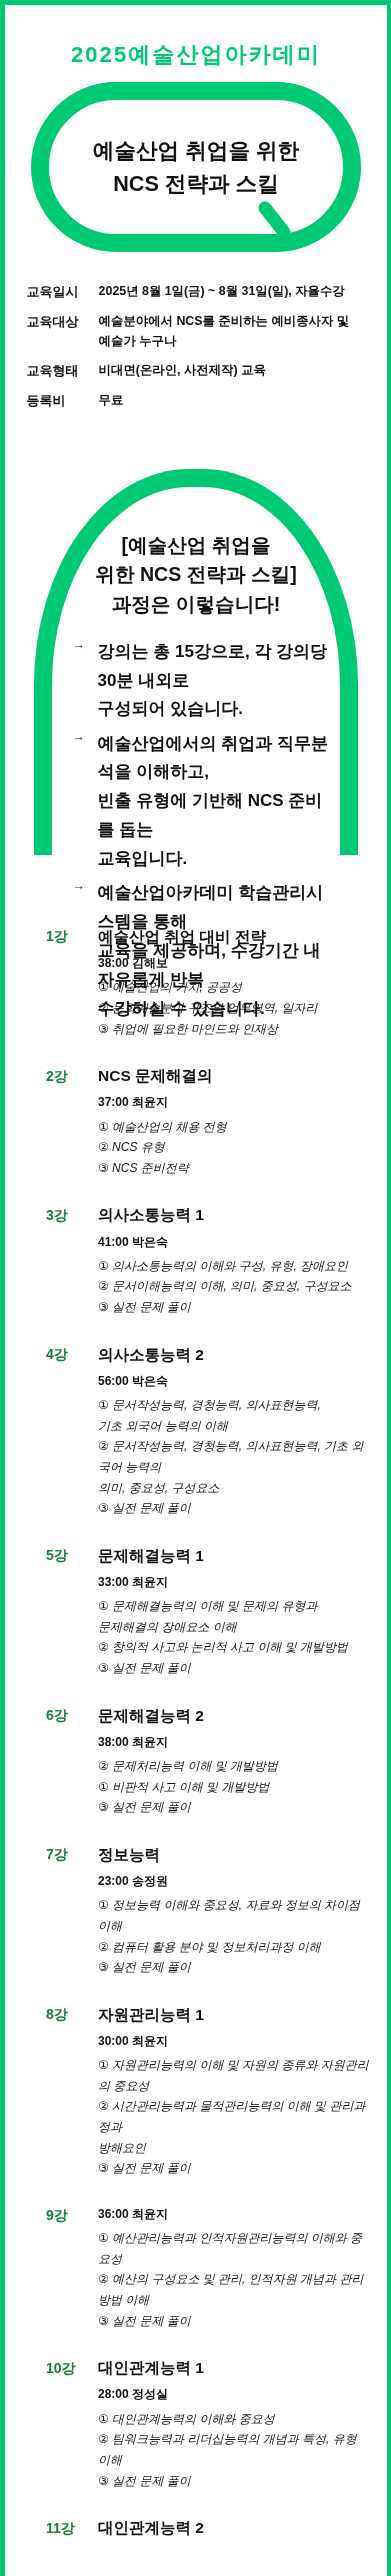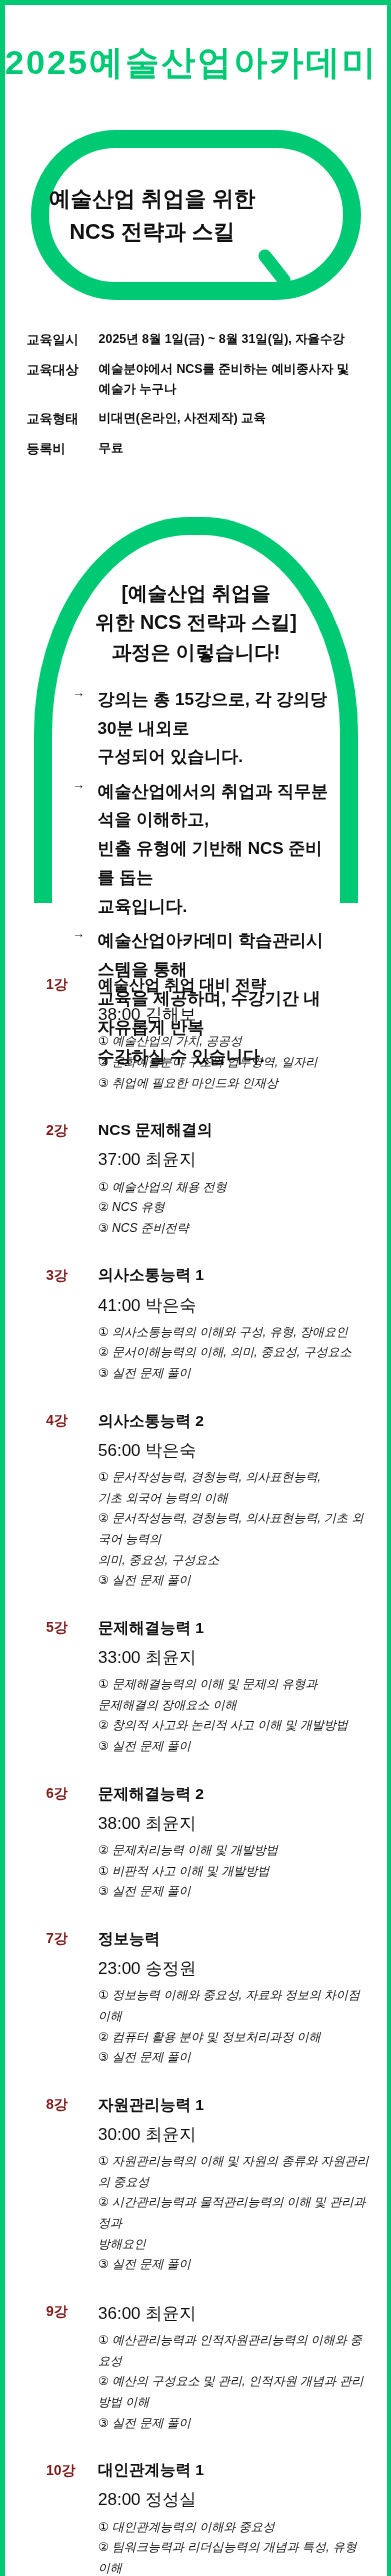--- a/index.html
+++ b/index.html
@@ -4,28 +4,28 @@
 <style>
   * { box-sizing: border-box; margin: 0; padding: 0; }
   html, body { background: #ffffff; }
   body { font-family: "Liberation Sans", "DejaVu Sans", sans-serif; color: #111; }
   .poster {
     width: 392px; min-height: 4065px; margin: 0 auto; background: #fff;
     border: 5.2px solid #00C974; position: relative; overflow: hidden;
   }
   
   .logo {
-    margin-top: 35px; text-align: left; color: #00C974;
-    font-size: 34px; font-weight: 900; letter-spacing: 2.1px;
+    margin-top: 35px; text-align: center; color: #00C974;
+    font-size: 22px; font-weight: 900; letter-spacing: 2.1px;
   }
   
   .hero-frame {
-    width: 330px; height: 170px; margin: 44px auto 0; position: relative;
+    width: 330px; height: 170px; margin: 12px auto 0; position: relative;
     border: 18.5px solid #00C974; border-radius: 88px;
-    display: flex; align-items: center; justify-content: flex-start;
+    display: flex; align-items: center; justify-content: center;
   }
   .hero-frame .tail {
     position: absolute; right: 62px; bottom: -8.2px; width: 13.4px; height: 44px;
     background: #00C974; border-radius: 7.2px; transform: rotate(-38deg);
   }
   .hero-title { text-align: center; font-size: 21.6px; font-weight: 800; line-height: 1.55; }
   
   .kv-list { margin: 30px 15.5px 0 21.6px; }
   .kv-row { display: flex; margin-bottom: 9.3px; }
   .kv-label { width: 72px; flex-shrink: 0; font-weight: 700; font-size: 13px; line-height: 1.6; }
@@ -41,24 +41,24 @@
     text-align: center; font-size: 19.6px; font-weight: 800; line-height: 1.5;
     white-space: pre-line;
   }
   .bullets { margin-top: 18.5px; padding: 0 3.1px 0 14.4px; }
   .bullet { display: flex; margin-bottom: 5.2px; }
   .bullet .arrow { width: 25px; flex-shrink: 0; font-size: 12.4px; font-weight: 700; }
   .bullet .btext { font-size: 17px; font-weight: 600; line-height: 1.7; white-space: pre-line; }
   
   .curriculum { margin: 72px 15.5px 0 41px; }
   .lecture { display: flex; margin-bottom: 27px; }
-  .lec-no { width: 52px; flex-shrink: 0; color: #7f1d1d; font-weight: 800; font-size: 14px; padding-top: 1.5px; }
+  .lec-no { width: 52px; flex-shrink: 0; color: #15803d; font-weight: 800; font-size: 14px; padding-top: 1.5px; }
   .lec-body { flex: 1; }
   .lec-title { font-size: 15.5px; font-weight: 800; margin-bottom: 7.2px; }
-  .lec-meta { font-size: 17px; font-weight: 400; margin-bottom: 5.2px; }
+  .lec-meta { font-size: 12px; font-weight: 700; margin-bottom: 5.2px; }
   .lec-item { font-size: 12px; font-weight: 500; line-height: 1.72; white-space: pre-line; font-style: italic; }
 </style>
 </head>
 <body>
 
 <div class="poster">
 
   <div class="logo">2025예술산업아카데미</div>
 
   <div class="hero-frame">

